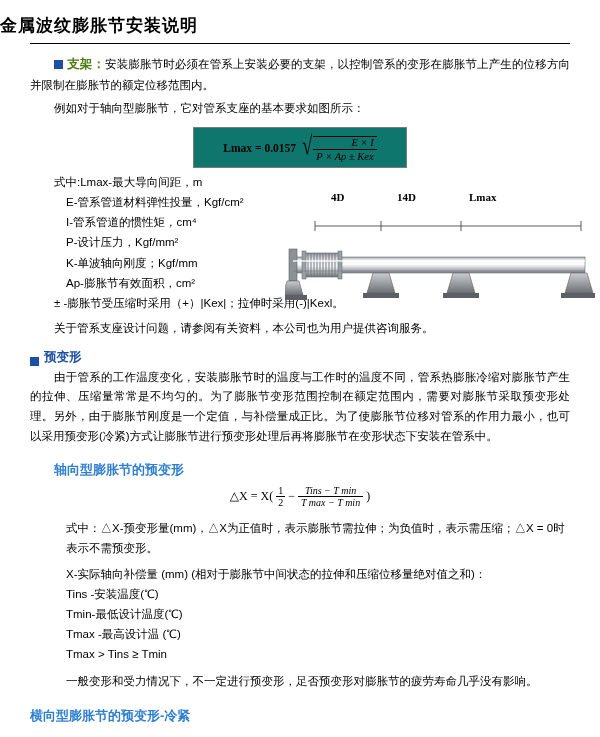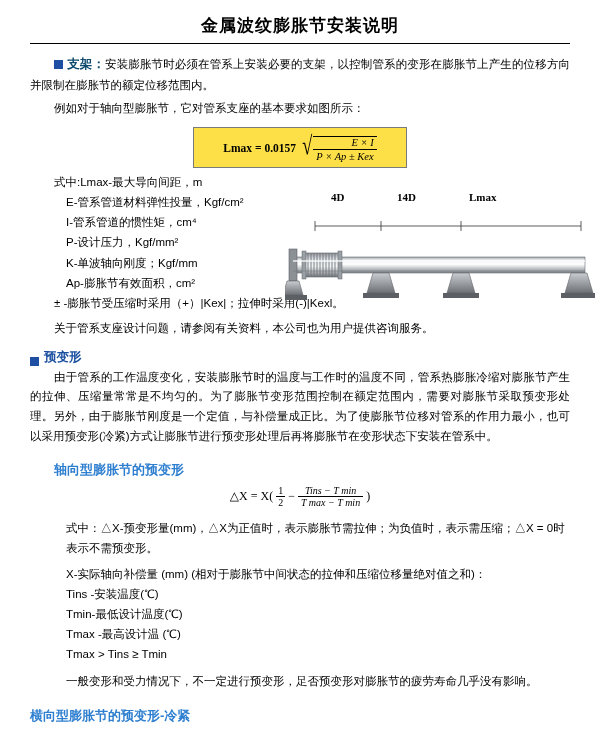--- a/index.html
+++ b/index.html
@@ -15,21 +15,20 @@
     overflow: hidden;
   }
   .page {
     position: relative;
     width: 600px;
     height: 737px;
     padding: 0;
     box-sizing: border-box;
   }
   .doc-title {
-    text-align: center;
     font-size: 17px;
     font-weight: bold;
     letter-spacing: 1px;
     margin: 14px 0 6px 0;
     color: #000;
   }
   .title-rule {
     width: 540px;
     margin: 0 auto 10px auto;
     border-bottom: 1px solid #000;
@@ -86,21 +85,21 @@
     line-height: 1.75;
     margin: 0;
     padding-left: 24px;
   }
 
   
   .formula-box {
     margin: 8px auto 4px auto;
     width: 196px;
     border: 1px solid #7a7a7a;
-    background: #fde047;
+    background: #0f766e;
     padding: 5px 8px;
     display: flex;
     align-items: center;
     justify-content: center;
     gap: 4px;
     font-family: "Liberation Serif", serif;
   }
   .formula-lhs {
     font-size: 11.5px;
     font-weight: bold;
@@ -214,21 +213,21 @@
 <body>
 
 <div class="page">
 
   <div class="doc-title">金属波纹膨胀节安装说明</div>
   <div class="title-rule"></div>
 
   <div class="content">
 
     <p class="body-text indent">
-      <span class="marker" style="display:inline-block;width:9px;height:9px;background:#1f4fa3;margin-right:4px;vertical-align:middle;"></span><span style="color:#0c4a6e;font-weight:bold;font-size:12.5px;">支架：</span><span>安装膨胀节时必须在管系上安装必要的支架，以控制管系的变形在膨胀节上产生的位移方向并限制在膨胀节的额定位移范围内。</span>
+      <span class="marker" style="display:inline-block;width:9px;height:9px;background:#1f4fa3;margin-right:4px;vertical-align:middle;"></span><span style="color:#4d7c0f;font-weight:bold;font-size:12.5px;">支架：</span><span>安装膨胀节时必须在管系上安装必要的支架，以控制管系的变形在膨胀节上产生的位移方向并限制在膨胀节的额定位移范围内。</span>
     </p>
 
     <p class="body-text indent">例如对于轴向型膨胀节，它对管系支座的基本要求如图所示：</p>
 
     <div class="formula-box">
       <span class="formula-lhs">Lmax = 0.0157</span>
       <span class="sqrt">
         <span class="sqrt-sign">√</span>
         <span class="frac">
           <span class="num">E × I</span>

